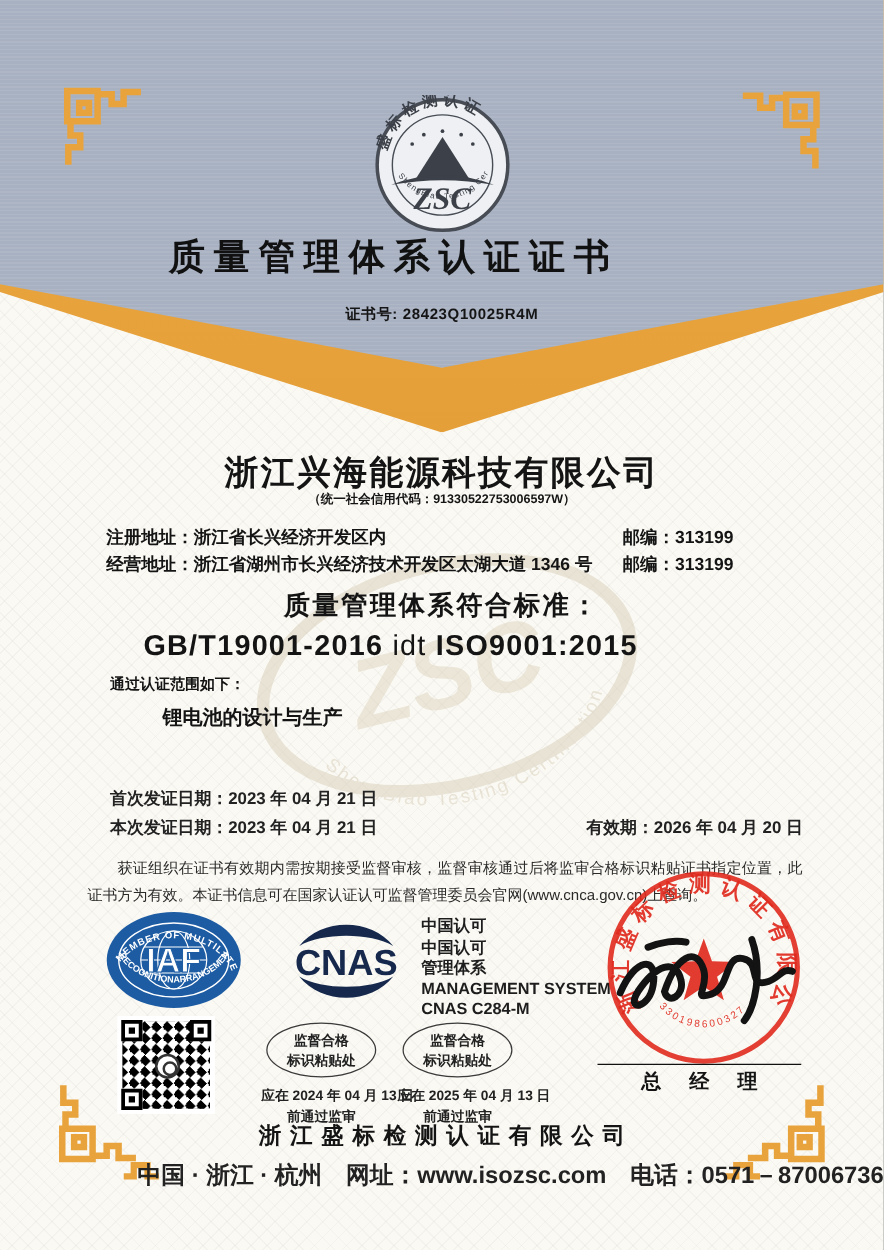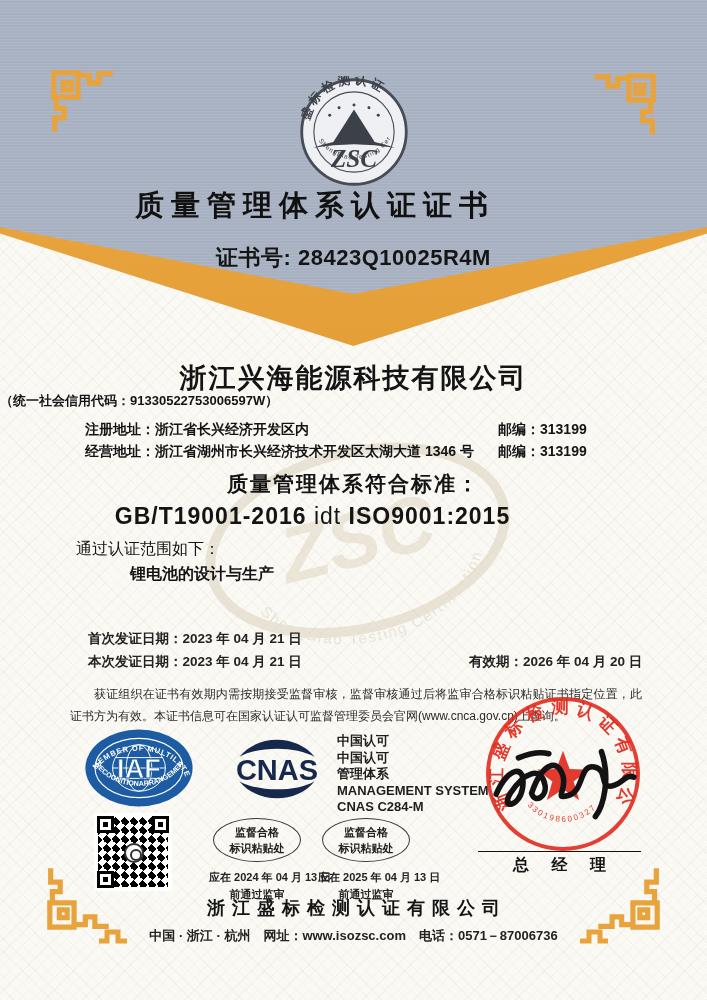--- a/index.html
+++ b/index.html
@@ -33,42 +33,42 @@
   .c-tr { right:46px; top:63px; transform:scaleX(-1); }
   .c-bl { left:42px; top:852px; transform:scaleY(-1); }
   .c-br { right:42px; top:852px; transform:scale(-1,-1); }
   .edge-step { position:absolute; z-index:3; width:30px; height:20px; }
   .title {
     top:186px; left:0; width:630px; text-align:center;
     font-size:29px; font-weight:bold; letter-spacing:7px; color:#111;
   }
   .cert-no {
     top:243px; left:0; width:707px; text-align:center;
-    font-size:22px; font-weight:bold; color:#151515; letter-spacing:.5px;
+    font-size:12px; font-weight:bold; color:#151515; letter-spacing:.5px;
   }
   .hereby {
     top:296px; left:0; width:707px; text-align:center;
     font-size:18px; font-weight:bold; color:#1b1b1b; letter-spacing:2px;
   }
   .zsc-logo { top:76px; left:298px; }
   
   .watermark {
     position:absolute; z-index:2; left:200px; top:440px; opacity:.5;
     transform:rotate(-14deg);
   }
   
   .abs { position:absolute; z-index:4; }
   .company { top:360px; left:0; width:707px; text-align:center; font-size:27px; font-weight:bold; letter-spacing:2px; }
-  .credit  { top:392px; left:0; width:707px; font-size:13px; font-weight:bold; }
+  .credit  { top:392px; left:0; width:707px; text-align:center; font-size:10px; font-weight:bold; }
   .addr-row { left:85px; width:540px; font-size:14px; font-weight:bold; }
   .addr-row .zip { position:absolute; left:413px; top:0; white-space:nowrap; }
   .std-head { top:470px; left:0; width:707px; text-align:center; font-size:21px; font-weight:bold; letter-spacing:2px; }
   .std-code { top:503px; left:0; width:625px; text-align:center; font-size:23px; font-weight:bold; letter-spacing:1px; }
   .std-code .idt { font-weight:normal; }
-  .scope-head { top:539px; left:76px; font-size:16px; font-weight:normal; }
+  .scope-head { top:539px; left:88px; font-size:12px; font-weight:bold; }
   .scope-item { top:564px; left:130px; font-size:16px; font-weight:bold; }
   .date-line { font-size:13.5px; font-weight:bold; color:#222; }
   .notice {
     top:683px; left:70px; width:572px; font-size:12px; line-height:1.85;
     color:#2a2a2a; text-indent:2em; text-align:justify;
   }
   
   .iaf-logo { top:727px; left:83px; }
   .cnas-logo { top:731px; left:222px; }
   .accred-text { top:733px; left:337px; font-size:13px; line-height:16.5px; color:#1d1d1d; font-weight:bold; }
@@ -98,21 +98,21 @@
   
   .stamp { width:96px; text-align:center; }
   .stamp .oval {
     width:88px; height:44px; margin:0 auto; border:1.5px solid #3a3a3a; border-radius:50%;
     display:flex; flex-direction:column; justify-content:center; gap:1px;
     font-size:11px; font-weight:bold; color:#222;
   }
   .stamp .note { margin-top:7px; font-size:11px; font-weight:bold; color:#222; line-height:17px; white-space:nowrap; }
   
   .footer-org { top:896px; left:0; width:707px; text-align:center; font-size:18px; font-weight:bold; letter-spacing:7px; text-indent:7px; }
-  .footer-info { top:927px; left:0; width:707px; text-align:center; font-size:13px; color:#222; font-weight:bold; }
+  .footer-info { top:927px; left:0; width:707px; text-align:right; font-size:19px; color:#222; font-weight:bold; }
   svg text { font-family:"Liberation Sans", sans-serif; }
   .serif { font-family:"Liberation Serif", serif; }
 </style>
 </head>
 <body>
 
 <div class="cert">
 
   <div class="chev chev-gold"></div>
   <div class="chev chev-gray"></div>

